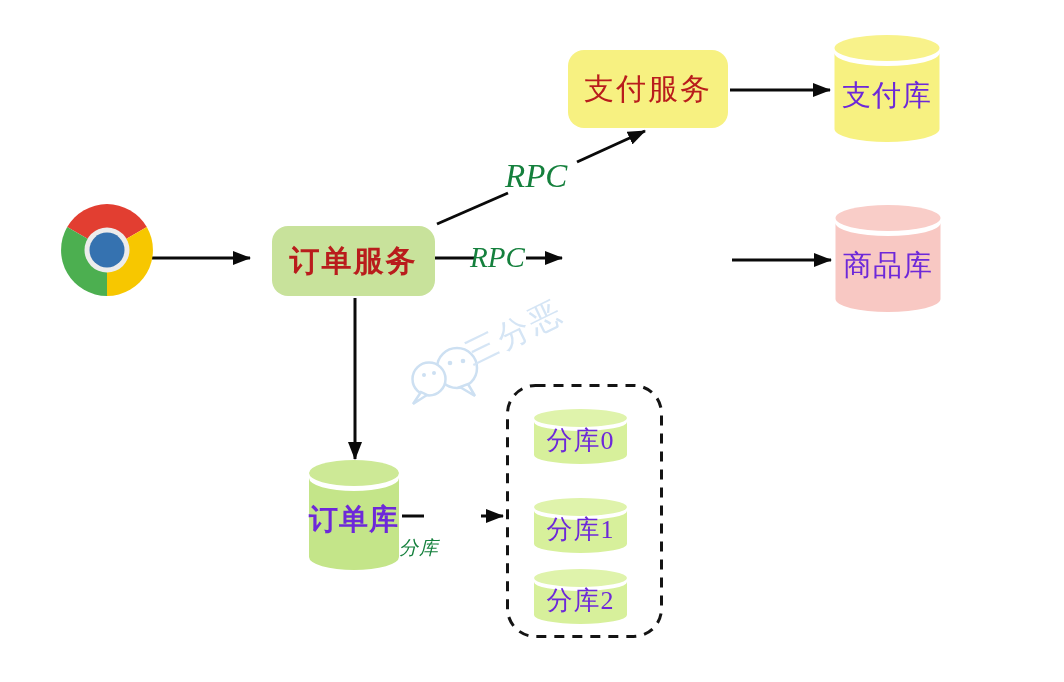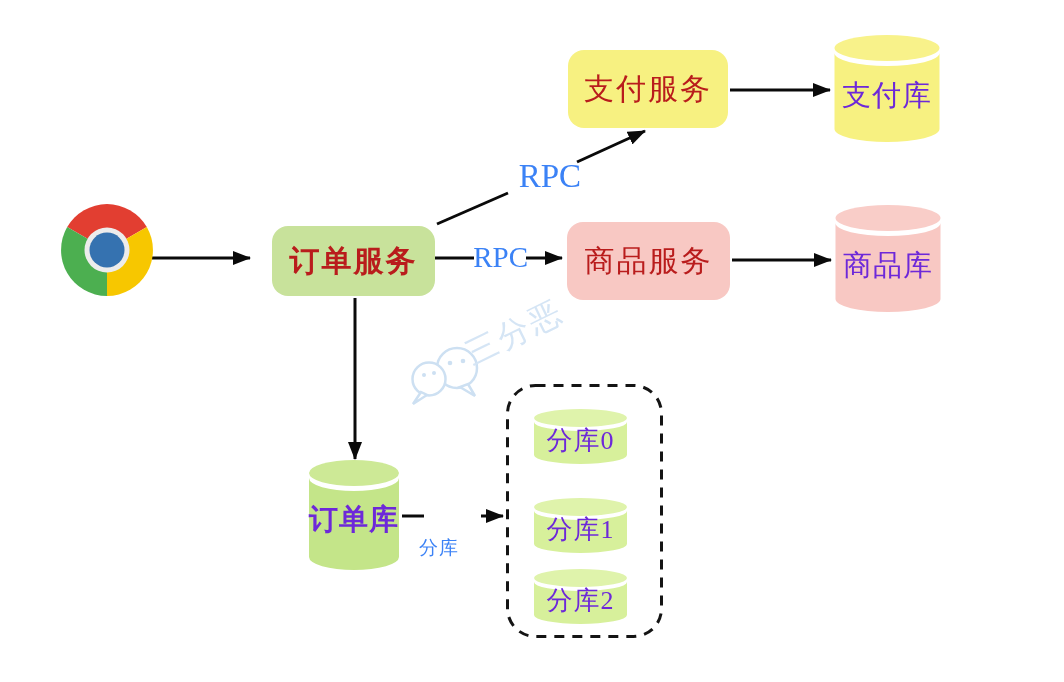--- a/index.html
+++ b/index.html
@@ -16,21 +16,21 @@
   .box-yellow{background:#f7f181;}
   .box-pink{background:#f8c8c3;}
   .cyl{position:absolute;}
   .cyl svg{position:absolute;left:0;top:0;}
   .cyl-label{
     position:absolute;inset:0;display:flex;align-items:center;justify-content:center;
     font-size:29px;letter-spacing:1px;color:#6d28d9;
   }
   .cyl-label.small{font-size:26px;}
   .edge-label{
-    position:absolute;text-align:right;color:#3b82f6;background:transparent;
+    position:absolute;text-align:left;color:#15803d;background:transparent;font-style:italic;
   }
   .rpc-diag{left:505px;top:158px;width:76px;font-size:33px;}
   .rpc-horiz{left:470px;top:241px;width:58px;font-size:29px;}
   .shard-label{left:399px;top:499px;width:60px;font-size:19px;letter-spacing:1px;margin-top:36px;}
   #watermark{left:400px;top:298px;width:190px;height:112px;}
   #watermark-text{
     position:absolute;left:50px;top:13px;width:130px;text-align:center;
     font-size:32px;letter-spacing:3px;color:#d5e5f5;
     transform:rotate(-26deg);transform-origin:center;
   }
@@ -90,23 +90,20 @@
   </div>
 
   <div class="service-box box-green" style="left:272px;top:226px;width:163px;height:70px;font-weight:bold;">
     <span>订单服务</span>
   </div>
 
   <div class="service-box box-yellow" style="left:568px;top:50px;width:160px;height:78px;">
     <span>支付服务</span>
   </div>
 
-  <div class="service-box box-pink" style="left:567px;top:222px;width:163px;height:78px;">
-    <span>商品服务</span>
-  </div>
 
   <div class="cyl" style="left:833px;top:35px;width:108px;height:107px;">
     <svg width="108" height="107" viewBox="0 0 108 107">
       <path d="M1.5,18 A52.5,13 0 0 0 106.5,18 L106.5,94 A52.5,13 0 0 1 1.5,94 Z" fill="#f7f181"></path>
       <ellipse cx="54" cy="13" rx="52.5" ry="13" fill="#f8f28a"></ellipse>
     </svg>
     <div class="cyl-label" style="padding-top:14px;">支付库</div>
   </div>
 
   <div class="cyl" style="left:834px;top:205px;width:108px;height:107px;">

